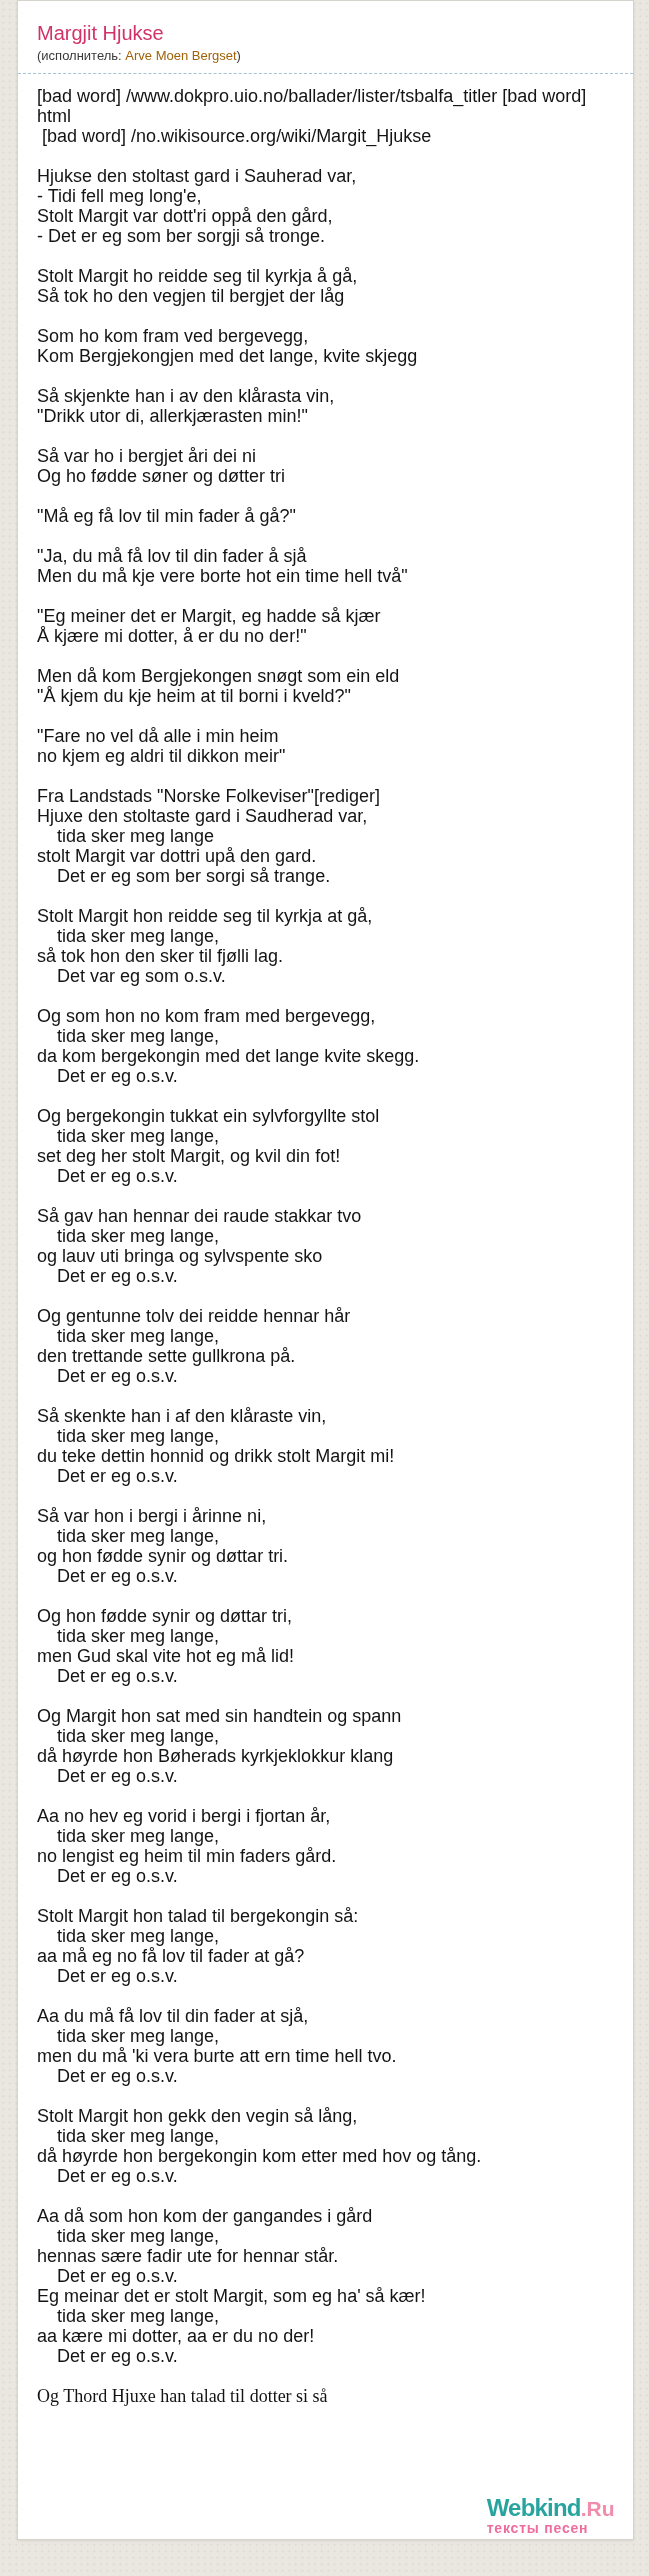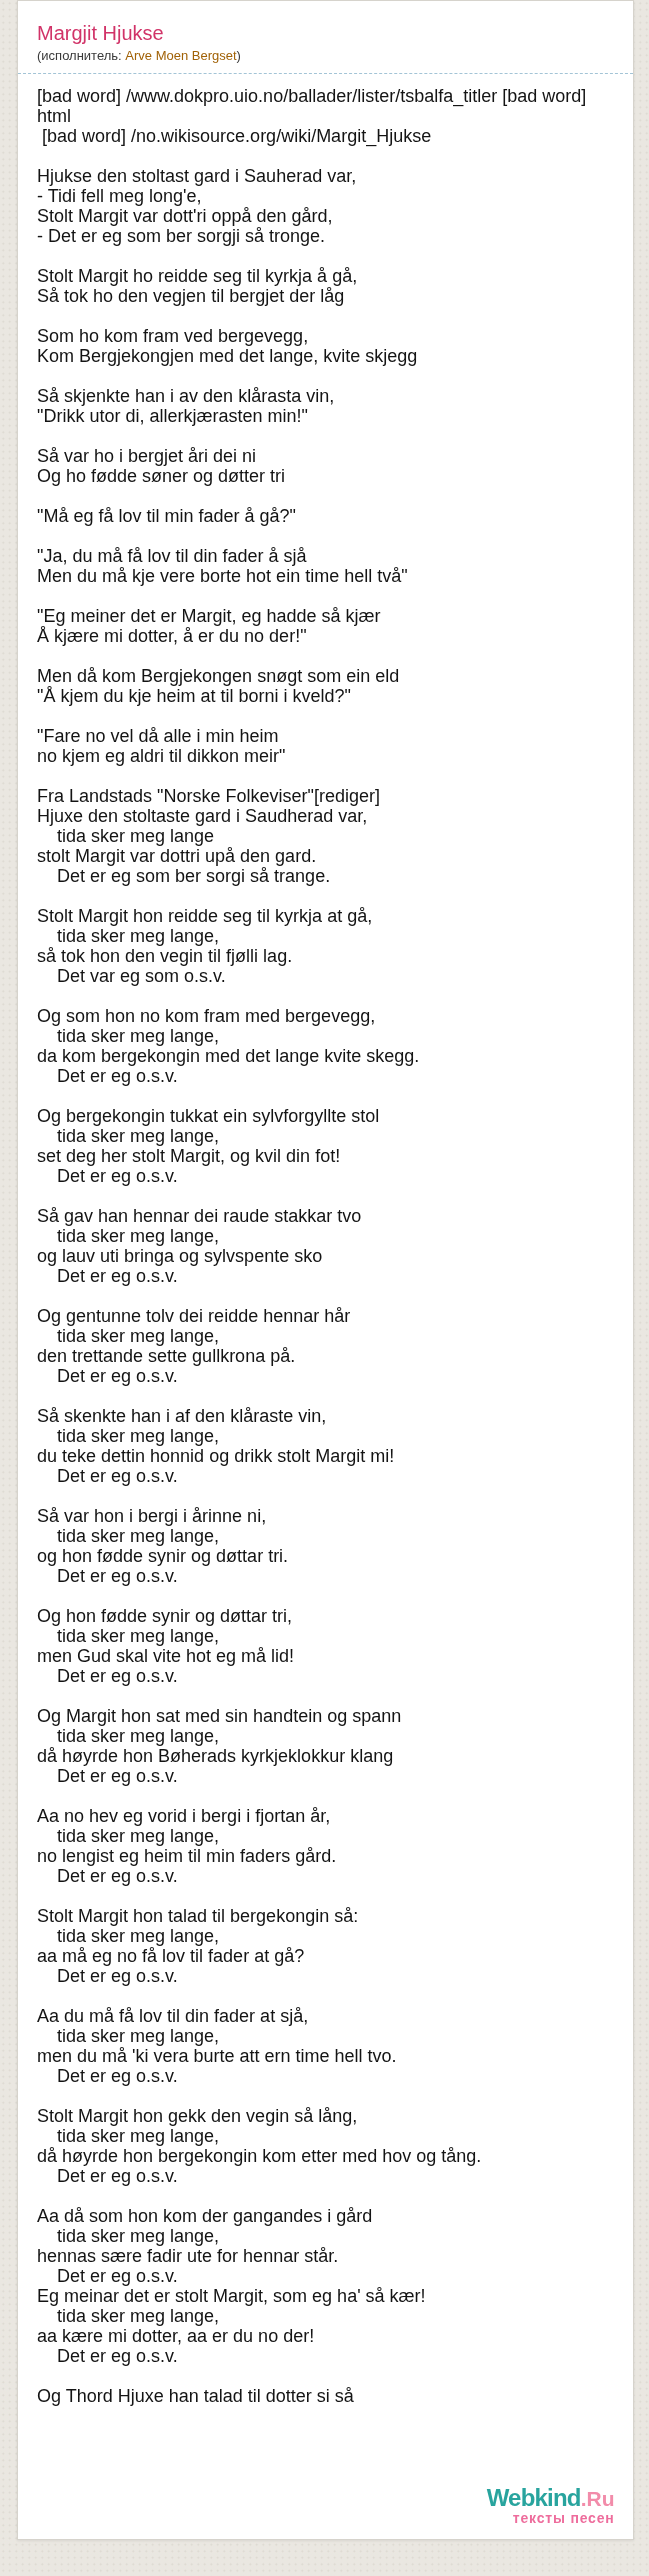--- a/index.html
+++ b/index.html
@@ -51,29 +51,30 @@
     padding: 12px 19.5px 49px 19.5px;
     font-size: 18px;
     line-height: 20px;
     color: #141414;
   }
   .stanza {
     margin: 0 0 20px 0;
   }
   .stanza:last-child {
     margin-bottom: 0;
+    font-family: Liberation Serif, serif;
   }
   .line {
     white-space: pre-wrap;
   }
   .logo {
     position: absolute;
     right: 18px;
-    bottom: 14px;
-    text-align: right;
+    bottom: 4px;
+    text-align: left;
     line-height: 1;
     cursor: pointer;
   }
   .logo-row {
     font-weight: bold;
     white-space: nowrap;
   }
   .logo-main {
     font-size: 24px;
     color: #28a49e;
@@ -149,21 +150,21 @@
       <div class="stanza">
         <div class="line">Fra Landstads "Norske Folkeviser"[rediger]</div>
         <div class="line">Hjuxe den stoltaste gard i Saudherad var,</div>
         <div class="line">    tida sker meg lange</div>
         <div class="line">stolt Margit var dottri upå den gard.</div>
         <div class="line">    Det er eg som ber sorgi så trange.</div>
       </div>
       <div class="stanza">
         <div class="line">Stolt Margit hon reidde seg til kyrkja at gå,</div>
         <div class="line">    tida sker meg lange,</div>
-        <div class="line">så tok hon den vegin til fjølli lag.</div>
+        <div class="line">så tok hon den sker til fjølli lag.</div>
         <div class="line">    Det var eg som o.s.v.</div>
       </div>
       <div class="stanza">
         <div class="line">Og som hon no kom fram med bergevegg,</div>
         <div class="line">    tida sker meg lange,</div>
         <div class="line">da kom bergekongin med det lange kvite skegg.</div>
         <div class="line">    Det er eg o.s.v.</div>
       </div>
       <div class="stanza">
         <div class="line">Og bergekongin tukkat ein sylvforgyllte stol</div>

